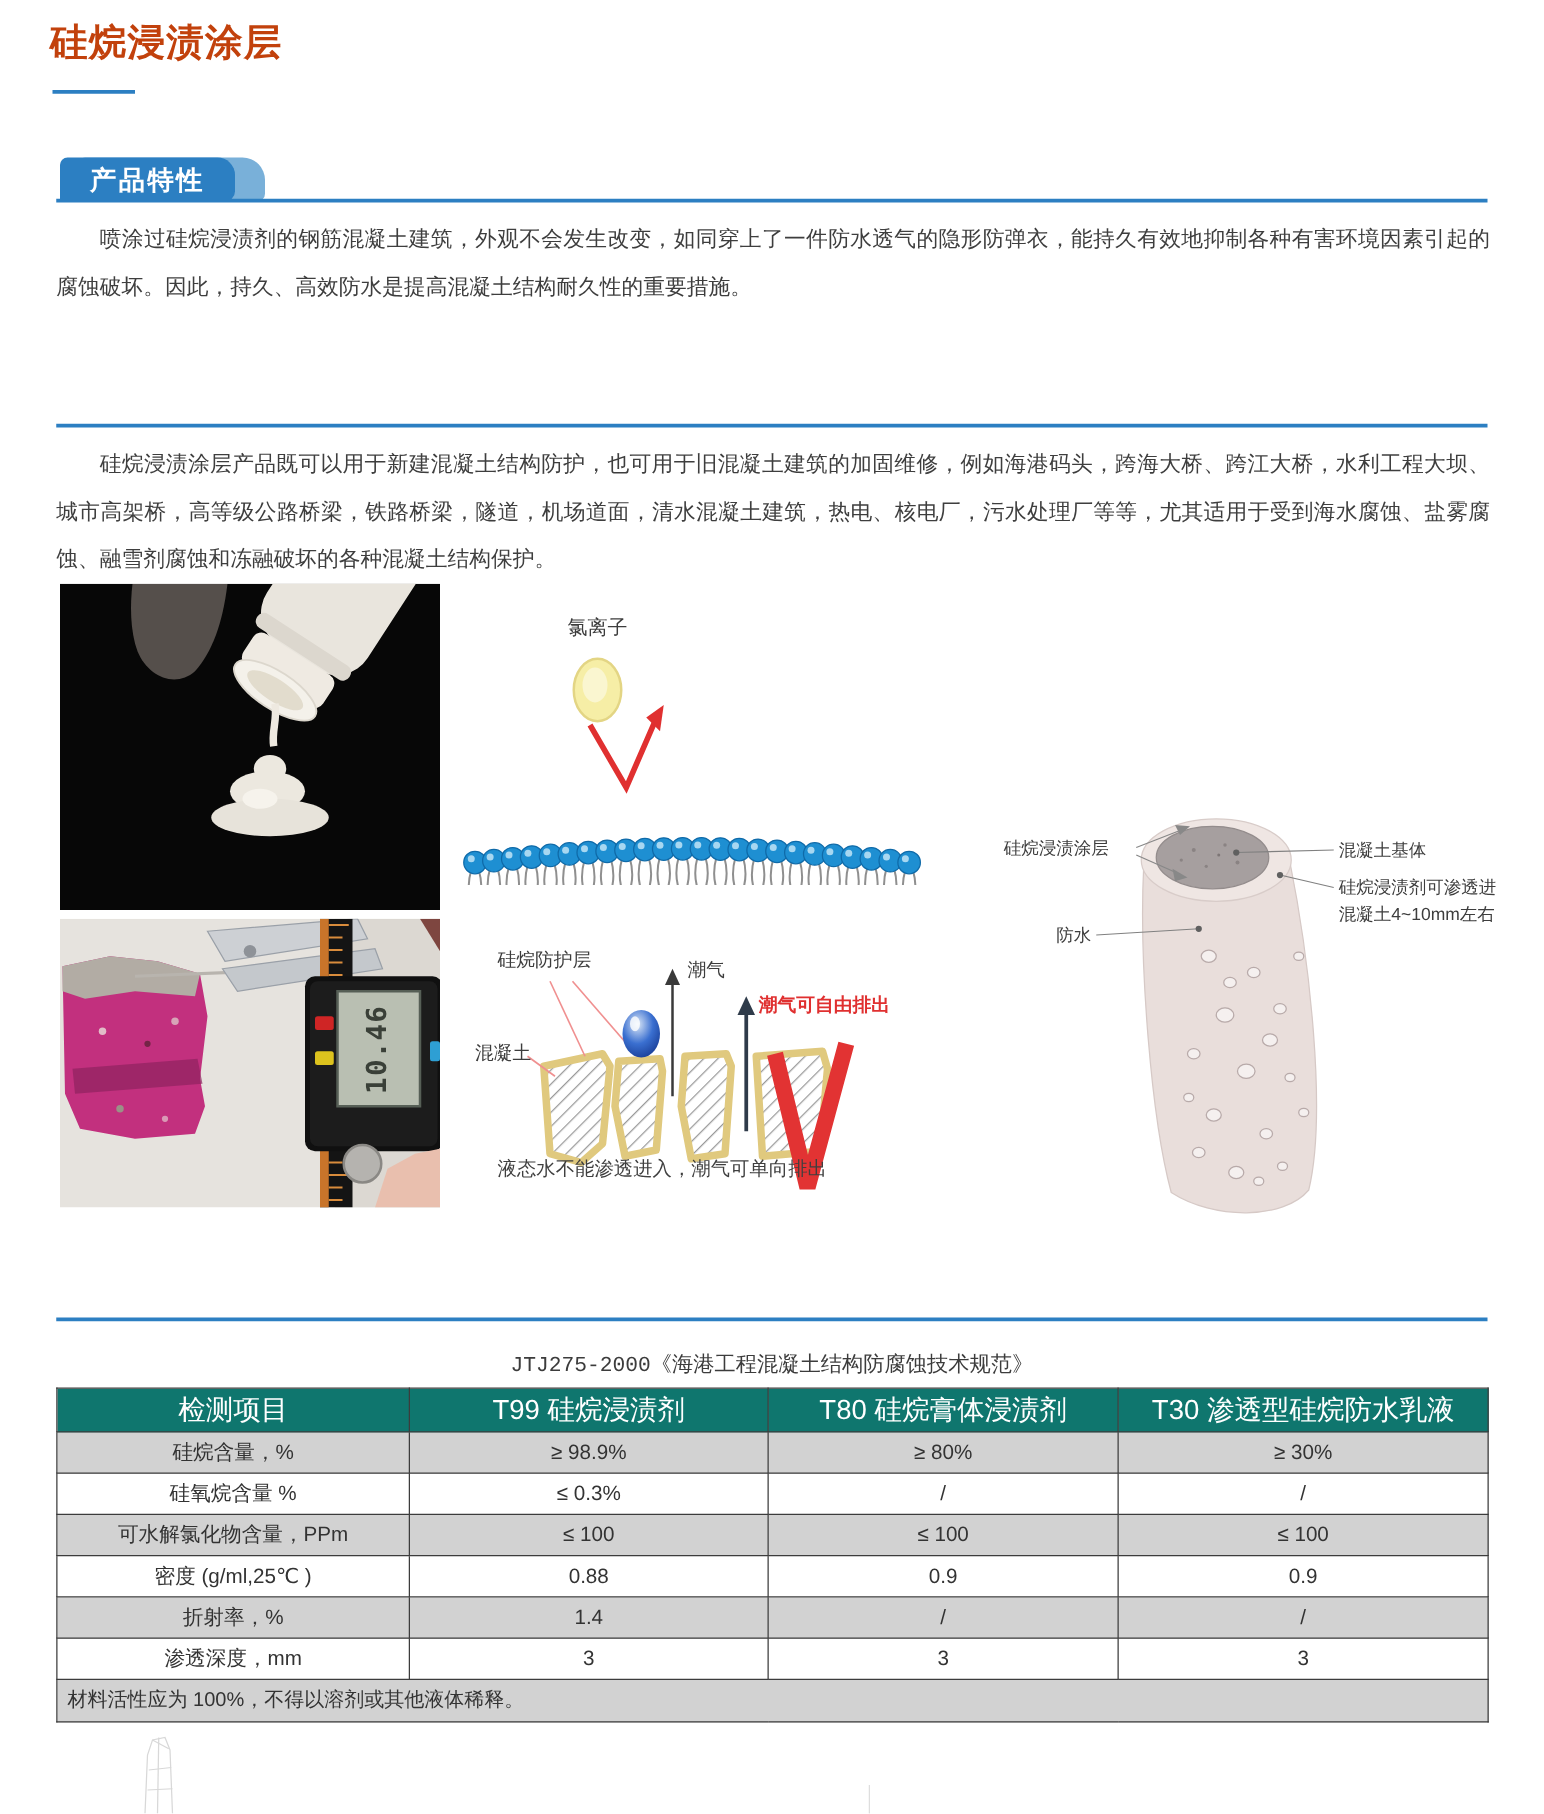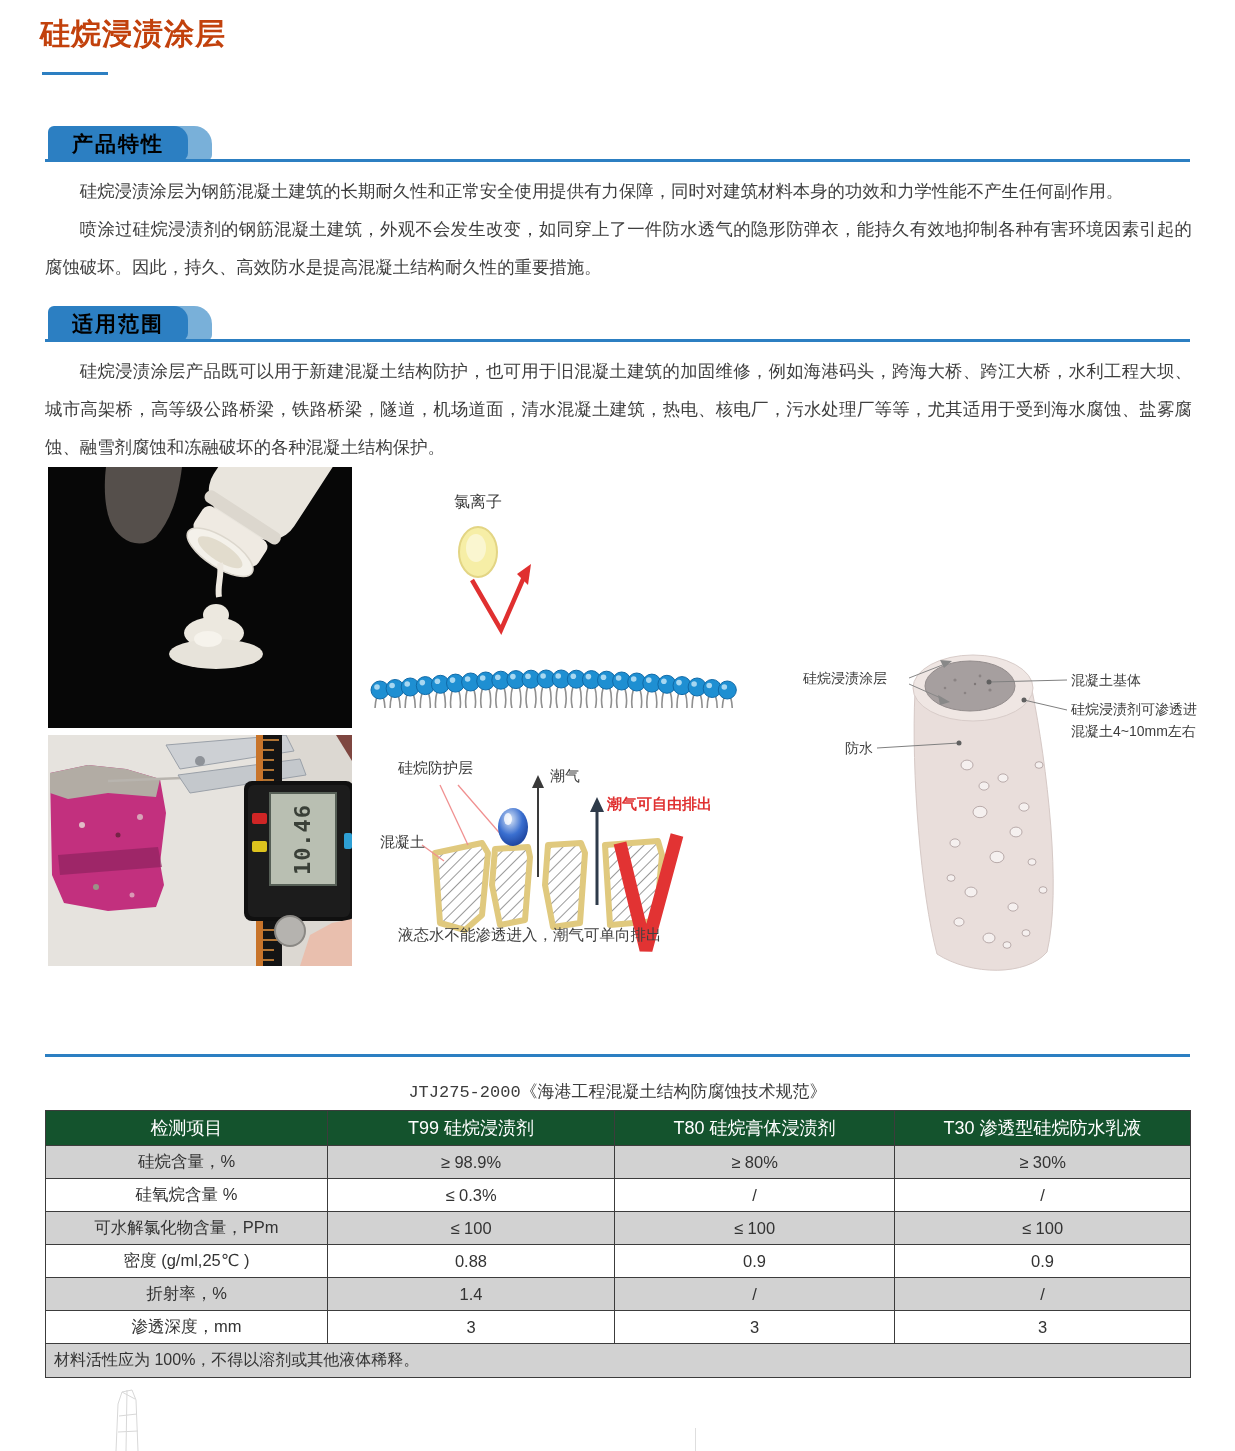--- a/index.html
+++ b/index.html
@@ -7,21 +7,21 @@
         font-family:"Liberation Sans","DejaVu Sans",sans-serif;color:#3e3e3e;}
 
   .page-title{position:absolute;left:40px;top:14px;font-size:30px;font-weight:700;
               color:#c2410c;letter-spacing:1px;margin:0;}
   .title-underline{position:absolute;left:42px;top:72px;width:66px;height:3px;background:#2c7fc2;}
 
   .sec-tab{position:absolute;height:35px;width:210px;}
   .tab-flap{position:absolute;left:12px;top:0;width:152px;height:35px;background:#79b0d9;
             border-radius:8px 18px 6px 8px;}
   .tab-main{position:absolute;left:0;top:0;width:140px;height:35px;background:#2c7fc2;
-            border-radius:6px 14px 8px 2px;color:#000000;font-size:21px;font-weight:700;
+            border-radius:6px 14px 8px 2px;color:#ffffff;font-size:21px;font-weight:700;
             display:flex;align-items:center;justify-content:center;letter-spacing:2px;}
   .rule{position:absolute;left:45px;width:1145px;height:3px;background:#2c7fc2;}
 
   .para-block{position:absolute;left:45px;width:1147px;}
   .para-block p{margin:0;text-indent:2em;font-size:17.4px;line-height:38px;
                 text-align:justify;color:#3e3e3e;}
 
   .fig{position:absolute;}
   .fig svg{display:block;}
   .fig-label{position:absolute;font-size:14px;color:#3d3d3d;white-space:nowrap;}
@@ -38,22 +38,22 @@
 
   .lcd-digits{position:absolute;left:222px;top:58px;width:66px;height:92px;
               display:flex;align-items:center;justify-content:center;}
   .lcd-digits span{transform:rotate(-90deg);font-family:"DejaVu Sans Mono",monospace;
                    font-size:22px;font-weight:700;color:#3a4038;letter-spacing:1px;}
 
   .tbl-caption{position:absolute;left:45px;top:1080px;width:1145px;text-align:center;
                font-size:17px;color:#3c3c3c;font-family:Liberation Mono, monospace;}
   .spec-table{position:absolute;left:45px;top:1110px;border-collapse:collapse;
               width:1145px;font-size:16.5px;color:#333;table-layout:fixed;}
-  .spec-table th{background:#14532d;color:#fff;font-weight:400;height:32px;
-                 border:1px solid #3c3c3c;font-size:18px;}
+  .spec-table th{background:#0f766e;color:#fff;font-weight:400;height:32px;
+                 border:1px solid #3c3c3c;font-size:22px;}
   .spec-table td{height:30px;text-align:center;border:1px solid #3c3c3c;background:#fff;}
   .spec-table tr.gray td{background:#d2d2d2;}
   .spec-table td.foot{background:#d2d2d2;text-align:left;padding:6px 8px;font-size:16px;height:auto;}
 
   .watermark{position:absolute;left:108px;top:1386px;}
   .faint-line{position:absolute;left:695px;top:1428px;width:1px;height:23px;background:#dedede;}
 </style>
 </head>
 <body>
 
@@ -61,28 +61,23 @@
 
   <h1 class="page-title">硅烷浸渍涂层</h1>
   <div class="title-underline"></div>
 
   <div class="sec-tab" style="left:48px;top:126px;">
     <div class="tab-flap"></div>
     <div class="tab-main">产品特性</div>
   </div>
   <div class="rule" style="top:159px;"></div>
   <div class="para-block" style="top:172px;">
-    <p>硅烷浸渍涂层为钢筋混凝土建筑的长期耐久性和正常安全使用提供有力保障，同时对建筑材料本身的功效和力学性能不产生任何副作用。</p>
     <p>喷涂过硅烷浸渍剂的钢筋混凝土建筑，外观不会发生改变，如同穿上了一件防水透气的隐形防弹衣，能持久有效地抑制各种有害环境因素引起的腐蚀破坏。因此，持久、高效防水是提高混凝土结构耐久性的重要措施。</p>
   </div>
 
-  <div class="sec-tab" style="left:48px;top:306px;">
-    <div class="tab-flap"></div>
-    <div class="tab-main">适用范围</div>
-  </div>
   <div class="rule" style="top:339px;"></div>
   <div class="para-block" style="top:352px;">
     <p>硅烷浸渍涂层产品既可以用于新建混凝土结构防护，也可用于旧混凝土建筑的加固维修，例如海港码头，跨海大桥、跨江大桥，水利工程大坝、城市高架桥，高等级公路桥梁，铁路桥梁，隧道，机场道面，清水混凝土建筑，热电、核电厂，污水处理厂等等，尤其适用于受到海水腐蚀、盐雾腐蚀、融雪剂腐蚀和冻融破坏的各种混凝土结构保护。</p>
   </div>
 
   <div class="fig" style="left:48px;top:467px;width:304px;height:261px;">
     <svg width="304" height="261" viewBox="0 0 304 261">
       <rect x="0" y="0" width="304" height="261" fill="#070707"></rect>
       <path d="M58,0 L134,0 C130,32 122,54 108,70 C92,84 70,74 62,54 C56,38 56,16 58,0 Z" fill="rgba(214,196,186,0.38)"></path>
       <g transform="translate(195,50) rotate(33)">

